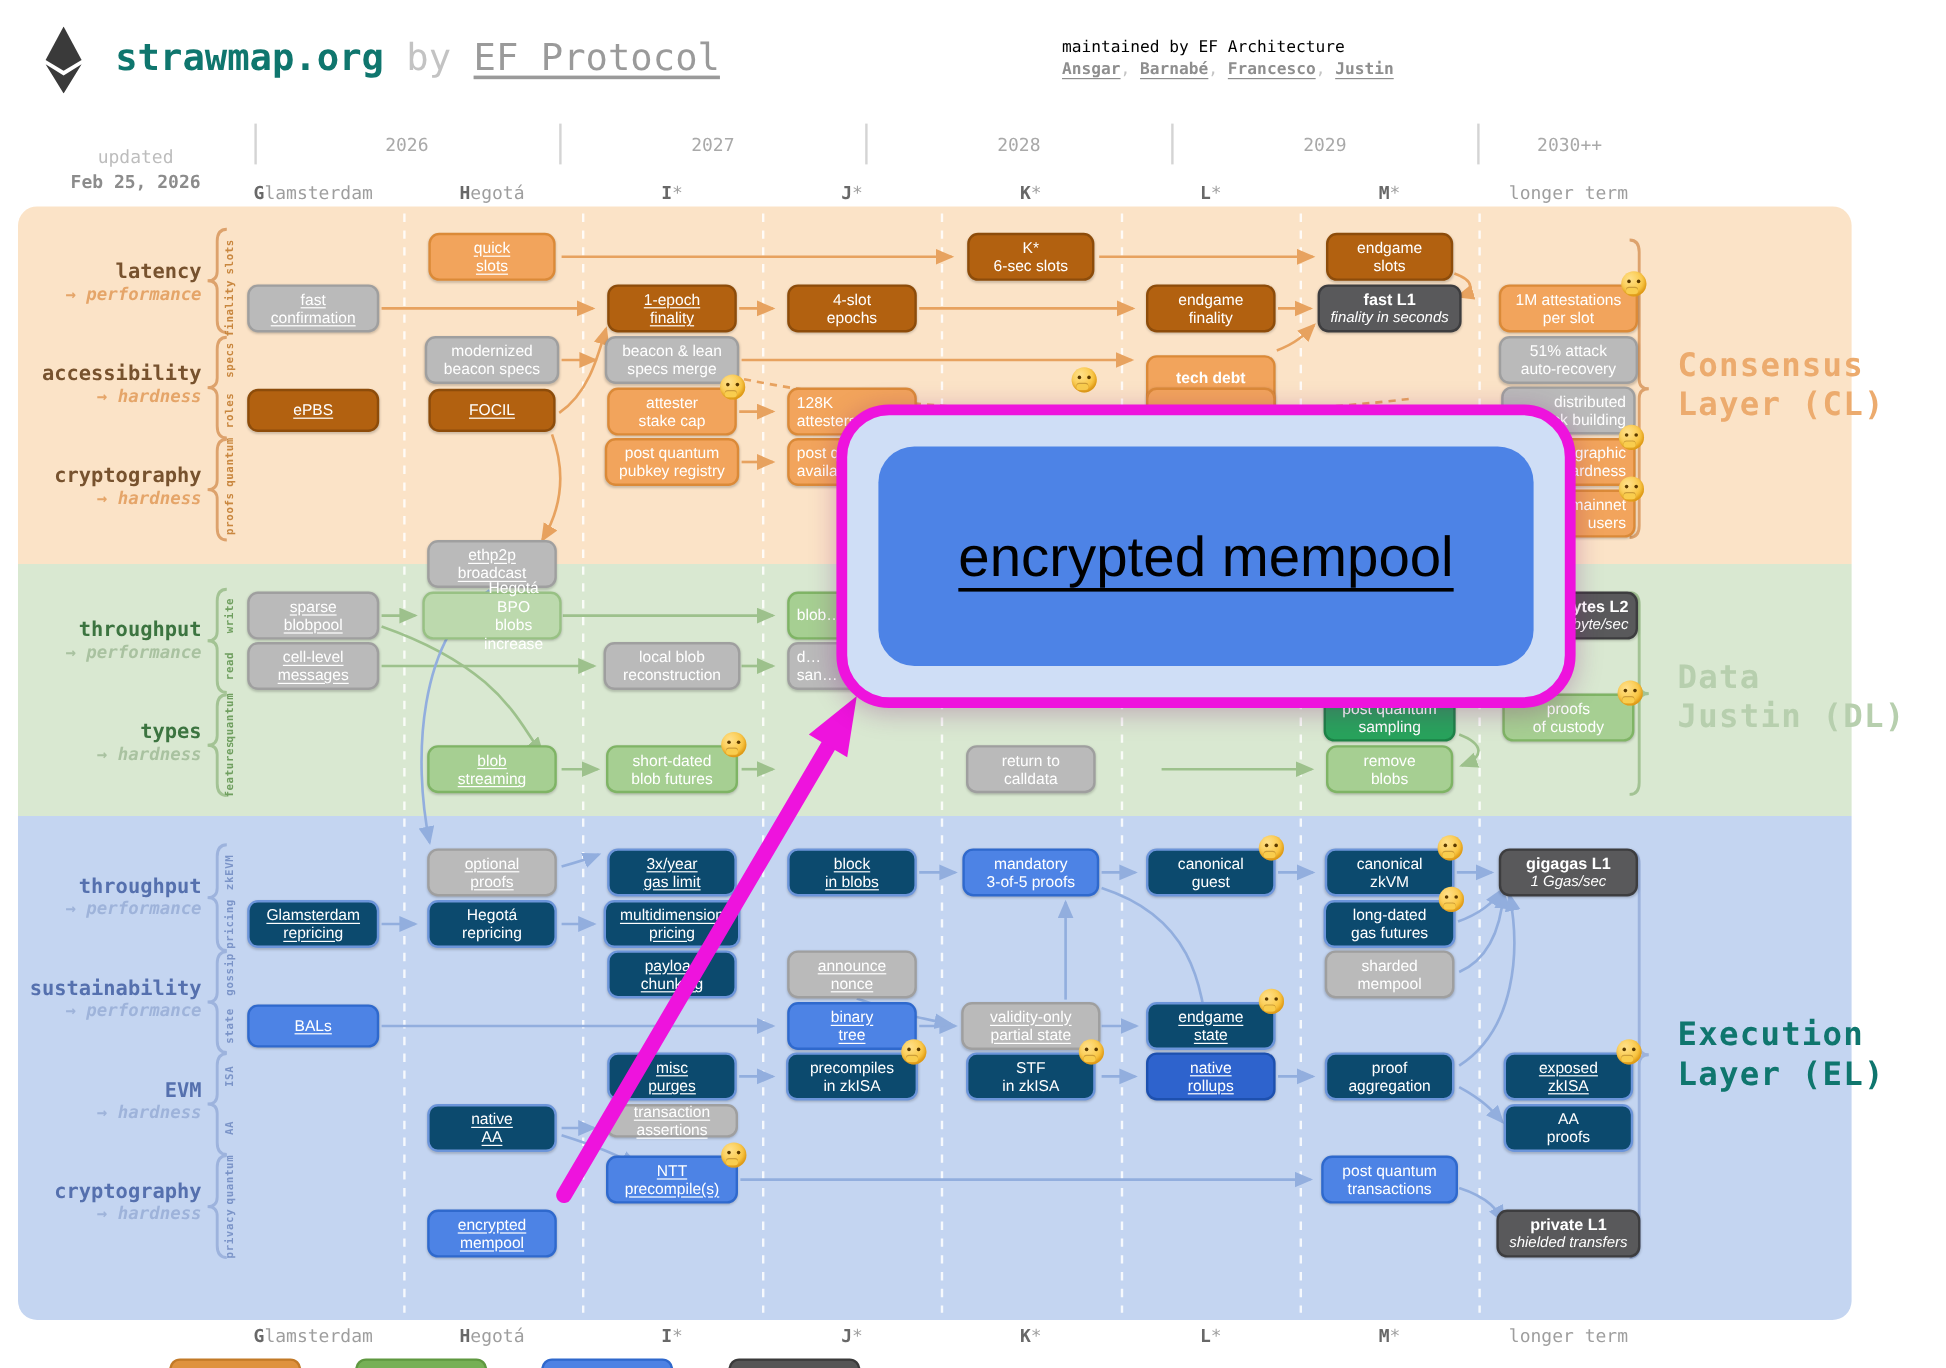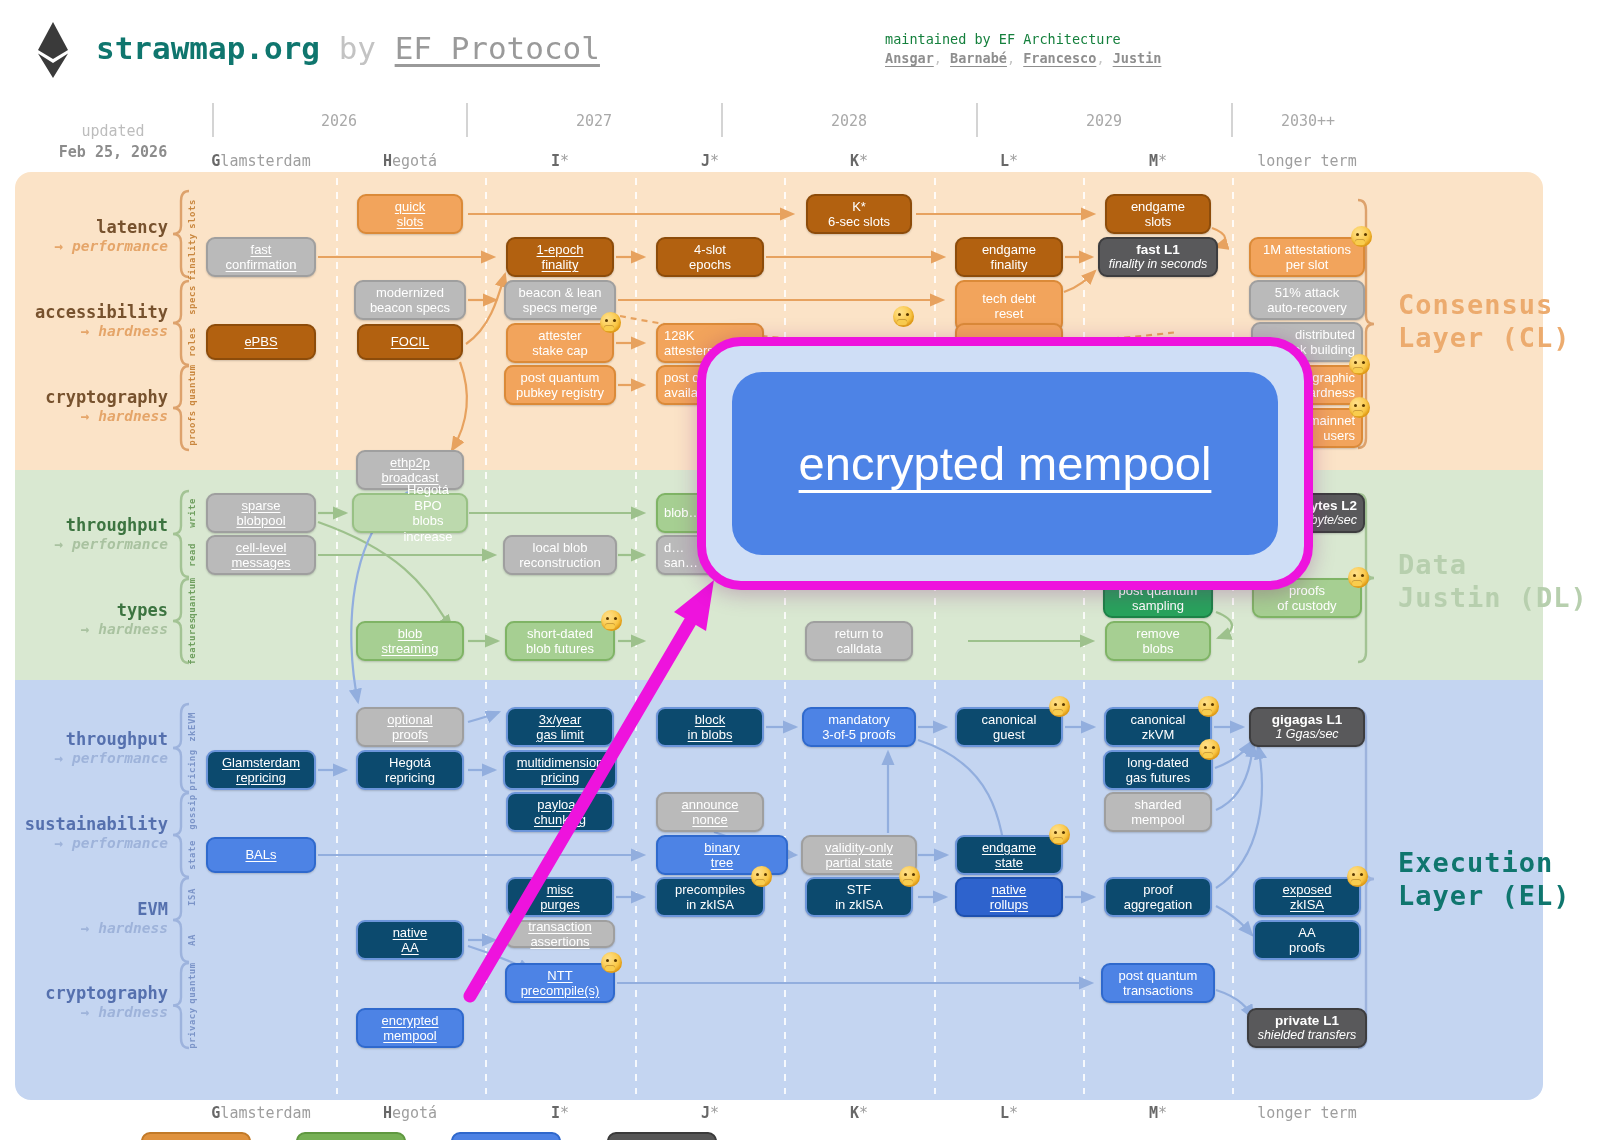--- a/index.html
+++ b/index.html
@@ -4,21 +4,21 @@
 <style>
   html,body{margin:0;padding:0;background:#fff;}
   #stage{position:relative;width:1622px;height:1140px;overflow:hidden;background:#fff;
          font-family:"DejaVu Sans Mono",monospace;}
   
   .titleline{position:absolute;left:96px;top:30px;font-size:31px;white-space:nowrap;}
   .titleline .tt{font-weight:bold;color:#0f766e;}
   .titleline .by{color:#c3c3c3;}
   .titleline .org{color:#9a9a9a;text-decoration:underline;text-underline-offset:5px;}
   #logo{position:absolute;left:36px;top:22px;}
-  .maint1{position:absolute;left:885px;top:31px;font-size:13.5px;color:#15803d;}
+  .maint1{position:absolute;left:885px;top:31px;font-size:13.5px;color:#000000;}
   .maint2{position:absolute;left:885px;top:50px;font-size:13.5px;color:#c4c4c4;}
   .maint2 .nm{font-weight:bold;color:#8e8e8e;text-decoration:underline;text-underline-offset:3px;}
   #moreinfo{position:absolute;left:1380px;top:17px;width:163px;height:63px;background:#424242;
             border-radius:3px;text-align:center;box-sizing:border-box;padding-top:11px;cursor:pointer;}
   #moreinfo .l1{font-weight:bold;font-size:14px;color:#fff;}
   #moreinfo .l2{font-size:13px;color:#e2e2e2;margin-top:3px;}
   
   .tick{position:absolute;top:103px;width:2px;height:34px;background:#d4d4d4;}
   .year{position:absolute;top:112px;width:120px;text-align:center;font-size:15px;color:#a9a9a9;}
   .fork{position:absolute;width:160px;text-align:center;font-size:15px;color:#9e9e9e;}
@@ -71,21 +71,21 @@
   .emo::before{content:"";position:absolute;left:5px;top:7px;width:3px;height:3px;border-radius:50%;
        background:#5b3a00;box-shadow:8px 0 0 #5b3a00;}
   .emo::after{content:"";position:absolute;left:4px;bottom:2px;width:10px;height:5px;border-radius:3px;
        background:#f9cd4e;box-shadow:0 -1px 0 rgba(120,70,0,.35);}
   
   #popup{position:absolute;left:697px;top:337px;width:616px;height:253px;background:#cfdef6;
          border:9px solid #ee13dd;border-radius:44px;box-sizing:border-box;z-index:50;
          box-shadow:0 4px 22px rgba(120,0,110,.28);}
   #popup .inner{position:absolute;left:26px;top:26px;right:26px;bottom:26px;background:#4d83e6;
          border-radius:30px;display:flex;align-items:center;justify-content:center;}
-  #popup .plabel{font:47px "Liberation Sans",sans-serif;color:#ffffff;text-decoration:underline;
+  #popup .plabel{font:47px "Liberation Sans",sans-serif;color:#000000;text-decoration:underline;
          text-underline-offset:10px;text-decoration-thickness:3px;}
   #hl-arrow{position:absolute;left:0;top:0;z-index:40;}
   .chip{position:absolute;top:1132px;width:110px;height:24px;border:2px solid;border-radius:9px;
         box-sizing:border-box;z-index:6;}
 </style>
 </head>
 <body>
 
 <div id="stage">
 
@@ -325,21 +325,21 @@
     </div>
     <div class="emo" style="left: 1351px; top: 226px;"></div>
     <div class="box gray" style="left: 354px; top: 280px; width: 112px; height: 40px;">
       <div>modernized</div>
       <div>beacon specs</div>
     </div>
     <div class="box gray" style="left: 504px; top: 280px; width: 112px; height: 40px;">
       <div>beacon &amp; lean</div>
       <div>specs merge</div>
     </div>
-    <div class="box omid" style="left: 955px; top: 280px; width: 108px; height: 52px;">
+    <div class="box omid" style="left: 955px; top: 296px; width: 108px; height: 52px; font-weight: bold;">
       <div>tech debt</div>
       <div>reset</div>
     </div>
     <div class="box gray" style="left: 1249px; top: 280px; width: 116px; height: 40px;">
       <div>51% attack</div>
       <div>auto-recovery</div>
     </div>
     <div class="box odark" style="left: 206px; top: 324px; width: 110px; height: 36px;">
       <div class="u">ePBS</div>
     </div>
@@ -494,21 +494,21 @@
       <div class="u">announce</div>
       <div class="u">nonce</div>
     </div>
     <div class="box gray" style="left: 1104px; top: 792px; width: 108px; height: 40px;">
       <div>sharded</div>
       <div>mempool</div>
     </div>
     <div class="box bbright" style="left: 206px; top: 837px; width: 110px; height: 36px;">
       <div class="u">BALs</div>
     </div>
-    <div class="box bbright" style="left: 656px; top: 835px; width: 132px; height: 40px;">
+    <div class="box bbright" style="left: 656px; top: 835px; width: 108px; height: 40px;">
       <div class="u">binary</div>
       <div class="u">tree</div>
     </div>
     <div class="box gray" style="left: 801px; top: 835px; width: 116px; height: 40px;">
       <div class="u">validity-only</div>
       <div class="u">partial state</div>
     </div>
     <div class="box bmid" style="left: 955px; top: 835px; width: 108px; height: 40px;">
       <div class="u">endgame</div>
       <div class="u">state</div>

